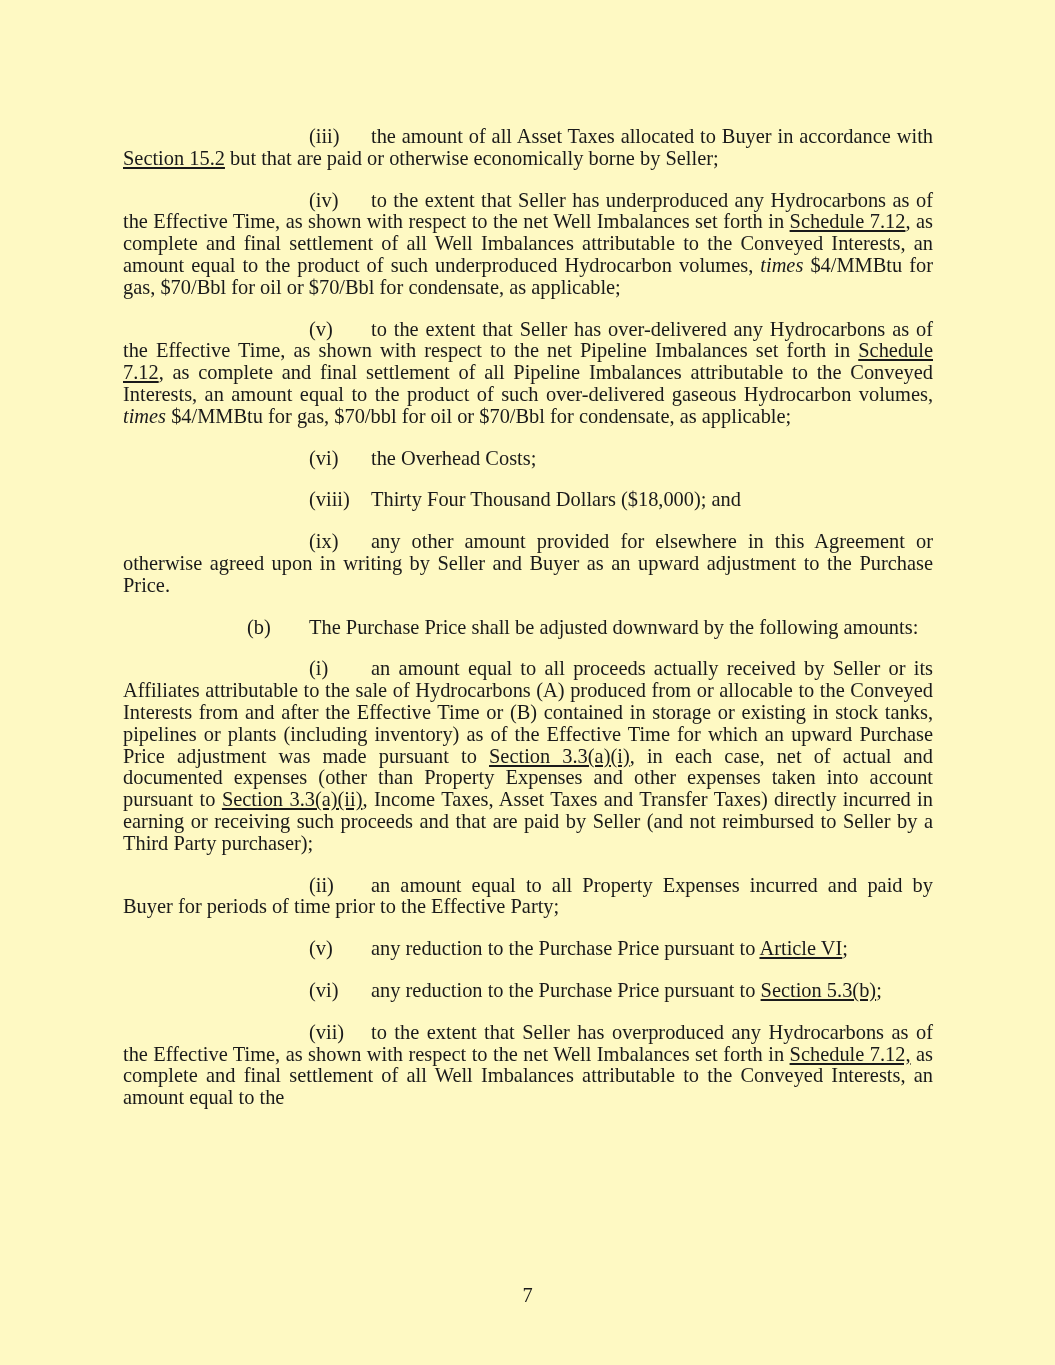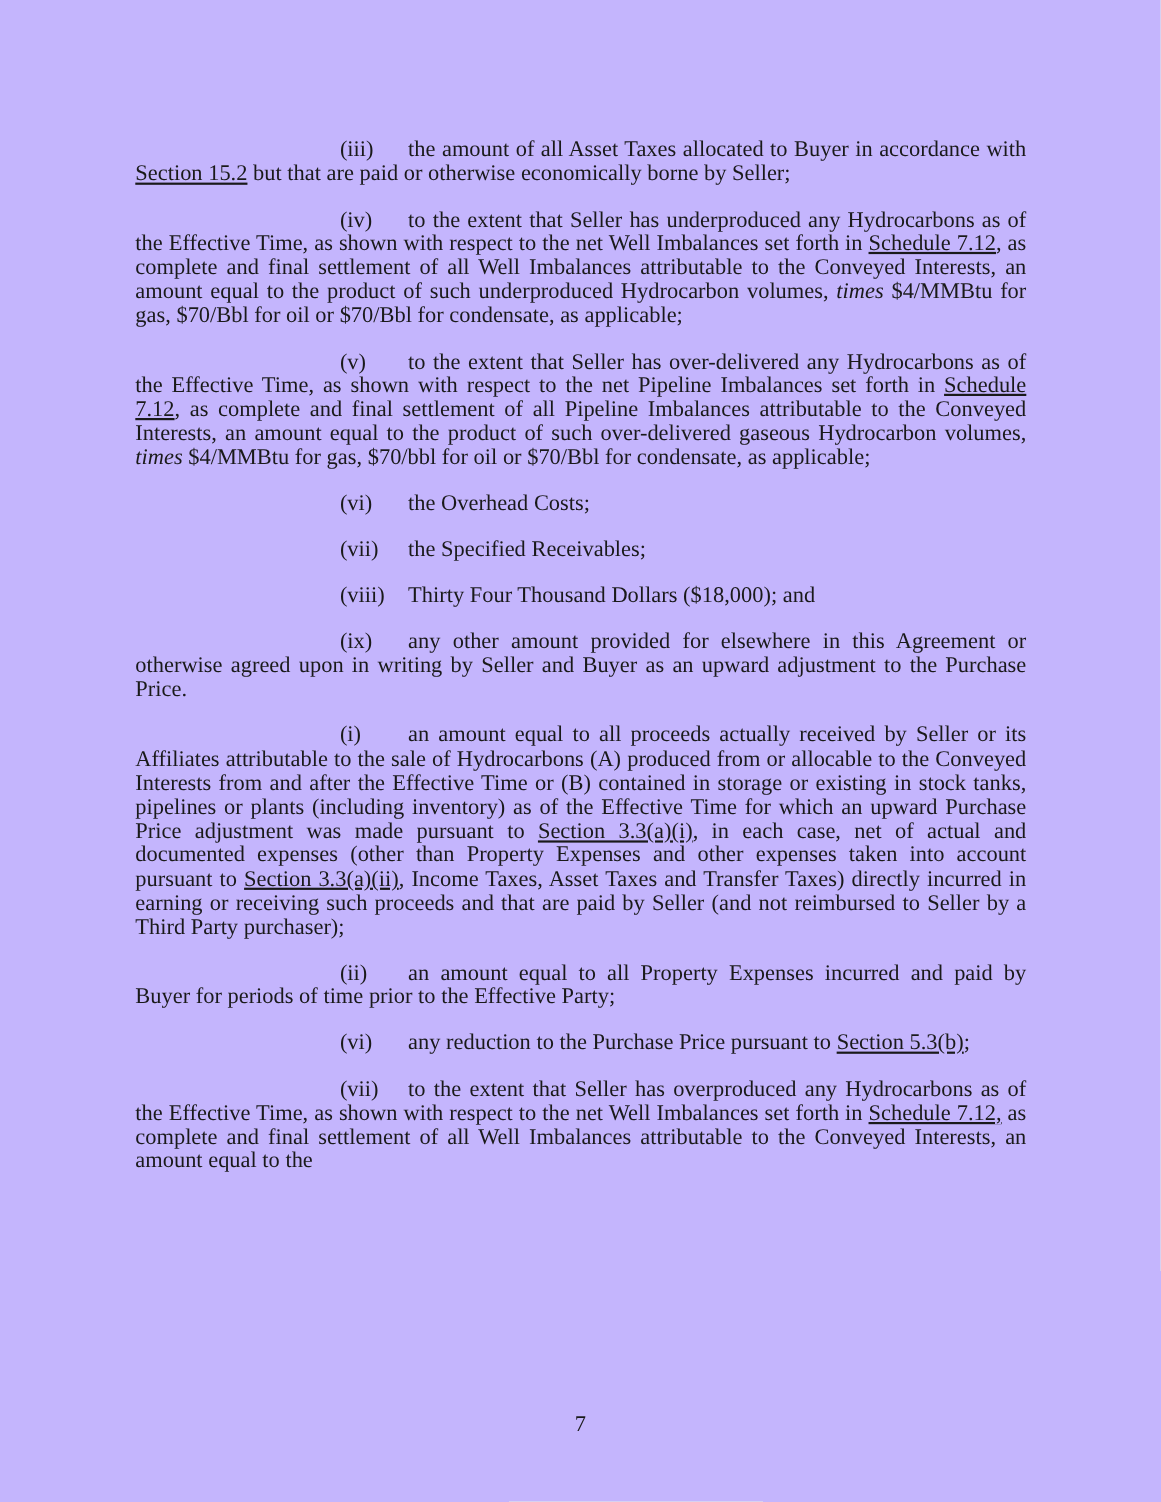--- a/index.html
+++ b/index.html
@@ -1,21 +1,21 @@
 <!DOCTYPE html>
 <html><head>
 <meta charset="utf-8">
 <style>
   html, body { margin: 0; padding: 0; background: #e8e8e8; }
   .page {
     position: relative;
     width: 1055px;
     height: 1365px;
     margin: 0 auto;
-    background: #c4b5fd;
+    background: #fef9c3;
     font-family: "Liberation Serif", "DejaVu Serif", serif;
     font-size: 20.4px;
     line-height: 21.8px;
     color: #1a1a1a;
     overflow: hidden;
   }
   .content {
     position: absolute;
     left: 123px;
     top: 126px;
@@ -48,33 +48,34 @@
   <div class="content">
 
     <p class="para lvl2"><span class="num">(iii)</span><span>the amount of all Asset Taxes allocated to Buyer in accordance with </span><span class="u">Section 15.2</span><span> but that are paid or otherwise economically borne by Seller;</span></p>
 
     <p class="para lvl2"><span class="num">(iv)</span><span>to the extent that Seller has underproduced any Hydrocarbons as of the Effective Time, as shown with respect to the net Well Imbalances set forth in </span><span class="u">Schedule 7.12</span><span>, as complete and final settlement of all Well Imbalances attributable to the Conveyed Interests, an amount equal to the product of such underproduced Hydrocarbon volumes, </span><span class="i">times</span><span> $4/MMBtu for gas, $70/Bbl for oil or $70/Bbl for condensate, as applicable;</span></p>
 
     <p class="para lvl2"><span class="num">(v)</span><span>to the extent that Seller has over-delivered any Hydrocarbons as of the Effective Time, as shown with respect to the net Pipeline Imbalances set forth in </span><span class="u">Schedule 7.12</span><span>, as complete and final settlement of all Pipeline Imbalances attributable to the Conveyed Interests, an amount equal to the product of such over-delivered gaseous Hydrocarbon volumes, </span><span class="i">times</span><span> $4/MMBtu for gas, $70/bbl for oil or $70/Bbl for condensate, as applicable;</span></p>
 
     <p class="para lvl2"><span class="num">(vi)</span><span>the Overhead Costs;</span></p>
 
-    <p class="para lvl2"><span class="num">(vii)</span><span>the Specified Receivables;</span></p>
 
     <p class="para lvl2"><span class="num">(viii)</span><span>Thirty Four Thousand Dollars ($18,000); and</span></p>
 
     <p class="para lvl2"><span class="num">(ix)</span><span>any other amount provided for elsewhere in this Agreement or otherwise agreed upon in writing by Seller and Buyer as an upward adjustment to the Purchase Price.</span></p>
 
+    <p class="para lvl1"><span class="num">(b)</span><span>The Purchase Price shall be adjusted downward by the following amounts:</span></p>
 
     <p class="para lvl2"><span class="num">(i)</span><span>an amount equal to all proceeds actually received by Seller or its Affiliates attributable to the sale of Hydrocarbons (A) produced from or allocable to the Conveyed Interests from and after the Effective Time or (B) contained in storage or existing in stock tanks, pipelines or plants (including inventory) as of the Effective Time for which an upward Purchase Price adjustment was made pursuant to </span><span class="u">Section 3.3(a)(i)</span><span>, in each case, net of actual and documented expenses (other than Property Expenses and other expenses taken into account pursuant to </span><span class="u">Section 3.3(a)(ii)</span><span>, Income Taxes, Asset Taxes and Transfer Taxes) directly incurred in earning or receiving such proceeds and that are paid by Seller (and not reimbursed to Seller by a Third Party purchaser);</span></p>
 
     <p class="para lvl2"><span class="num">(ii)</span><span>an amount equal to all Property Expenses incurred and paid by Buyer for periods of time prior to the Effective Party;</span></p>
 
 
 
+    <p class="para lvl2"><span class="num">(v)</span><span>any reduction to the Purchase Price pursuant to </span><span class="u">Article VI</span><span>;</span></p>
 
     <p class="para lvl2"><span class="num">(vi)</span><span>any reduction to the Purchase Price pursuant to </span><span class="u">Section 5.3(b)</span><span>;</span></p>
 
     <p class="para lvl2"><span class="num">(vii)</span><span>to the extent that Seller has overproduced any Hydrocarbons as of the Effective Time, as shown with respect to the net Well Imbalances set forth in </span><span class="u">Schedule 7.12,</span><span> as complete and final settlement of all Well Imbalances attributable to the Conveyed Interests, an amount equal to the</span></p>
 
   </div>
 
   <div class="footer">
     <span>7</span>
   </div>

